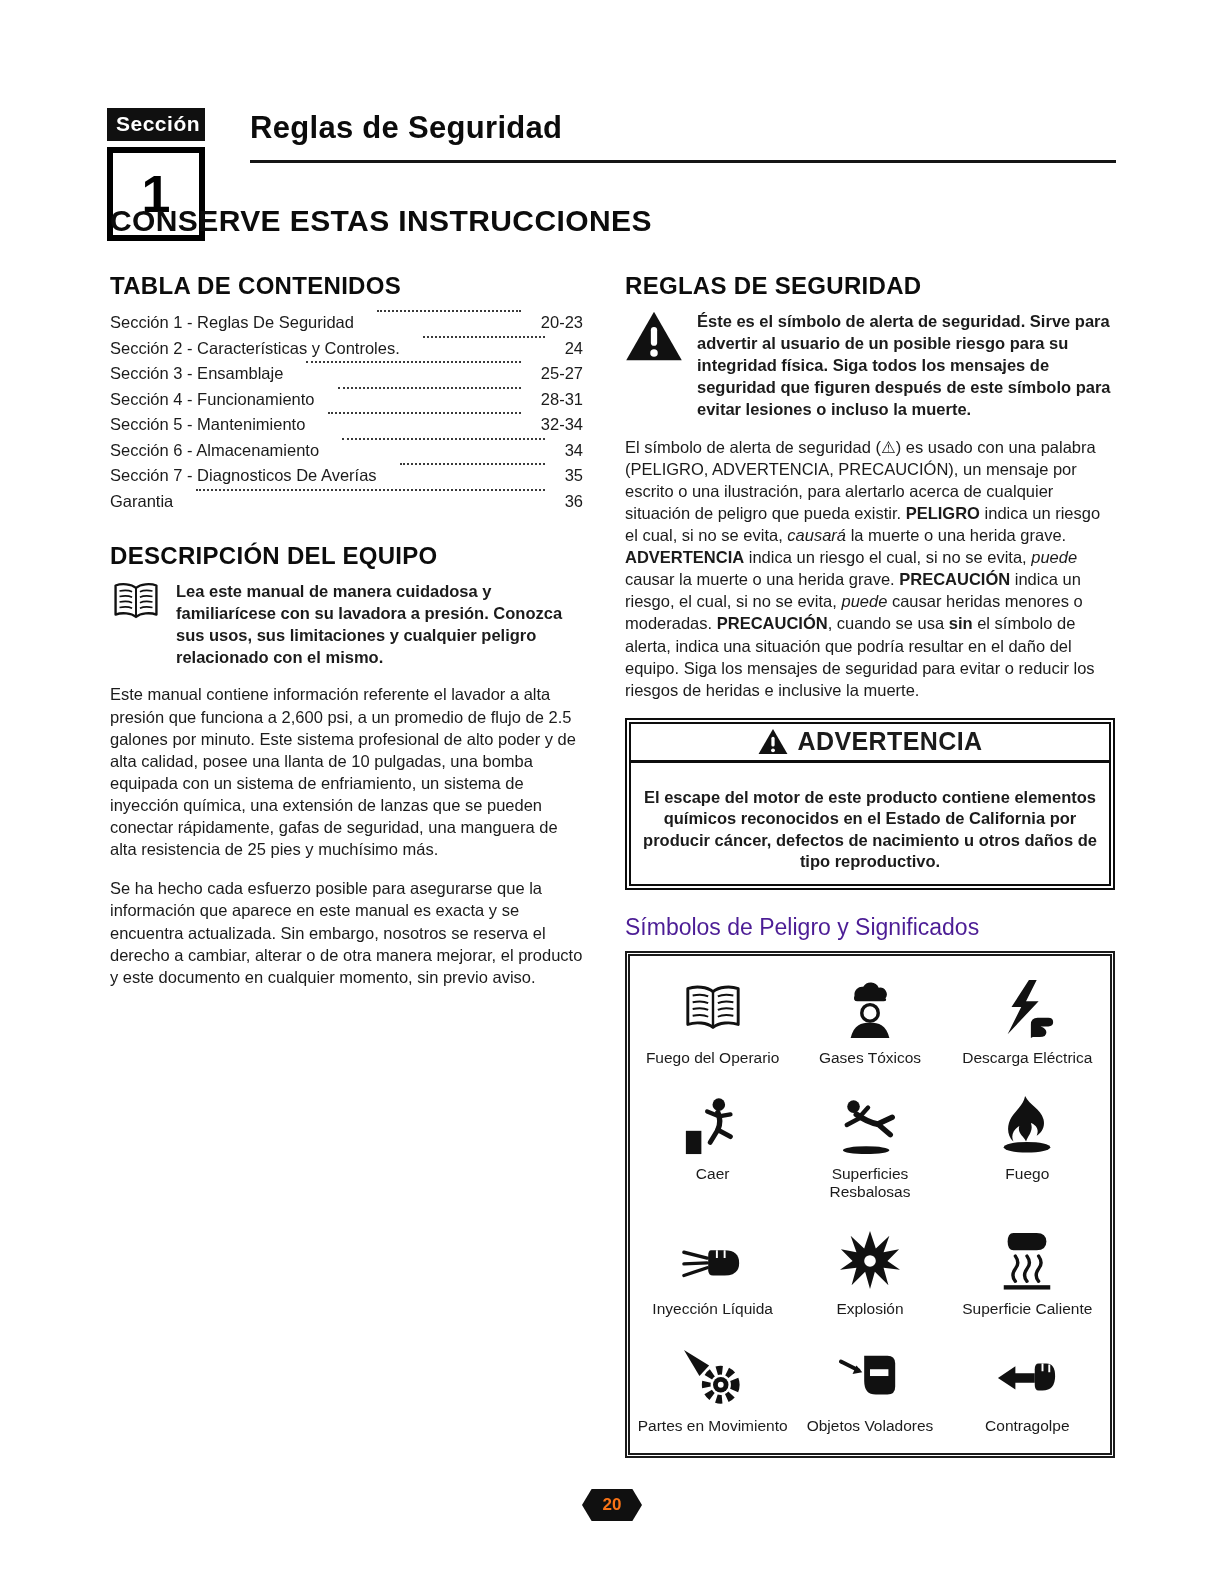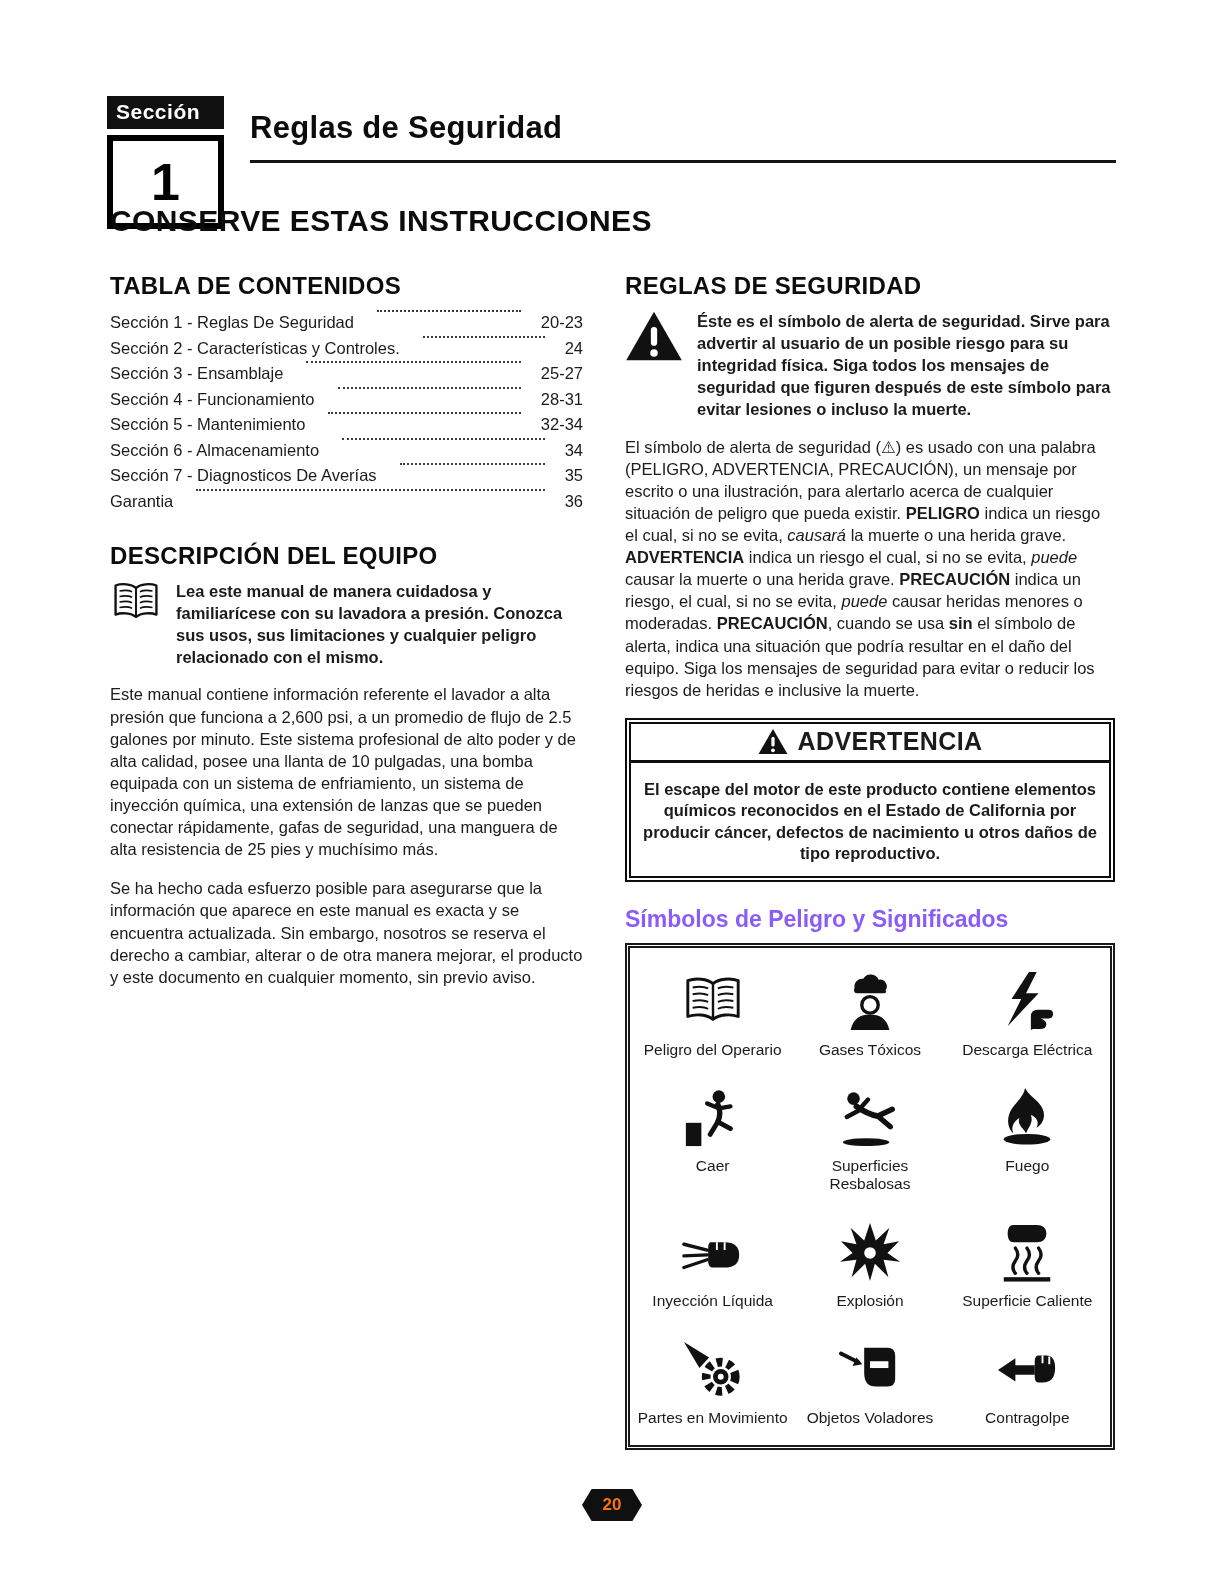--- a/index.html
+++ b/index.html
@@ -2,21 +2,21 @@
 <html><head>
 <meta charset="utf-8">
 <style>
   html,body{margin:0;padding:0;background:#e8e8e8;}
   .page{
     position:relative;width:1224px;height:1584px;background:#ffffff;
     font-family:"Liberation Sans","DejaVu Sans",sans-serif;color:#1b1b1b;
     overflow:hidden;margin:0 auto;
   }
   
-  .section-tab{position:absolute;left:107px;top:96px;width:117px;}
+  .section-tab{position:absolute;left:107px;top:108px;width:98px;}
   .tab-label{background:#101010;color:#fff;font-weight:bold;font-size:21px;
     padding:4px 0 5px 9px;letter-spacing:.5px;}
   .tab-number{border:6px solid #000;height:82px;margin-top:6px;
     display:flex;align-items:center;justify-content:center;
     font-size:52px;font-weight:bold;color:#000;}
   .page-title{position:absolute;left:250px;top:110px;margin:0;
     font-size:31px;font-weight:bold;color:#0c0c0c;letter-spacing:.3px;}
   .title-rule{position:absolute;left:250px;right:108px;top:160px;height:3px;background:#151515;}
   .keep-heading{position:absolute;left:110px;top:204px;width:1006px;margin:0;
     text-align:left;font-size:30px;font-weight:bold;color:#0c0c0c;letter-spacing:.4px;}
@@ -37,23 +37,23 @@
   .lead-row .icon{flex:none;}
   .lead-row .icon svg{display:block;}
   .lead-icon-book svg{width:52px;height:44px;}
   .lead-icon-alert svg{width:58px;height:52px;}
   .lead-text{margin:0;font-size:16.5px;line-height:1.34;font-weight:bold;}
   
   .warning-box{border:6px double #0d0d0d;margin:16px 2px 0 0;text-align:center;}
   .warning-header{display:flex;align-items:center;justify-content:center;gap:10px;
     font-weight:bold;font-size:25px;padding:3px 0 4px;border-bottom:3px solid #0d0d0d;letter-spacing:.4px;}
   .warning-header .icon-sm svg{width:30px;height:27px;display:block;}
-  .warning-body{margin:0;padding:16px 12px 11px;font-size:16.5px;font-weight:bold;line-height:1.3;}
-  
-  .symbols-title{margin:24px 0 10px 0;font-size:23px;font-weight:bold;color:#8b5cf6;}
+  .warning-body{margin:0;padding:24px 12px 11px;font-size:16.5px;font-weight:bold;line-height:1.3;}
+  
+  .symbols-title{margin:24px 0 10px 0;font-size:23px;font-weight:normal;color:#4c1d95;}
   .symbols-box{border:5px double #1a1a1a;padding:22px 6px 18px;margin-right:2px;
     display:grid;grid-template-columns:repeat(3,1fr);row-gap:28px;column-gap:4px;}
   .symbol-cell{display:flex;flex-direction:column;align-items:center;gap:9px;}
   .sym-icon svg{width:62px;height:62px;display:block;}
   .sym-label{font-size:15.5px;text-align:center;line-height:1.15;}
   
   .page-badge{position:absolute;left:50%;top:1489px;transform:translateX(-50%);
     width:60px;height:32px;background:#101010;color:#f97316;
     clip-path:polygon(16% 0,84% 0,100% 50%,84% 100%,16% 100%,0 50%);
     display:flex;align-items:center;justify-content:center;
@@ -176,21 +176,21 @@
       <div class="symbols-box">
 
           <div class="symbol-cell">
             <span class="sym-icon">
               <svg viewBox="0 0 64 56">
                 <path d="M32 10 C26 5 14 4 6 7 L6 44 C14 41 26 42 32 47 C38 42 50 41 58 44 L58 7 C50 4 38 5 32 10 Z" fill="none" stroke="#111" stroke-width="3" stroke-linejoin="round"></path>
                 <path d="M32 10 L32 47" stroke="#111" stroke-width="2.5"></path>
                 <path d="M11 14 Q21 12 27 15 M11 21 Q21 19 27 22 M11 28 Q21 26 27 29 M11 35 Q21 33 27 36 M37 15 Q43 12 53 14 M37 22 Q43 19 53 21 M37 29 Q43 26 53 28 M37 36 Q43 33 53 35" stroke="#111" stroke-width="2" fill="none"></path>
               </svg>
             </span>
-            <span class="sym-label">Peligro del Operario</span>
+            <span class="sym-label">Fuego del Operario</span>
           </div>
 
           <div class="symbol-cell">
             <span class="sym-icon">
               <svg viewBox="0 0 64 64">
                 <path d="M16 18 a8 8 0 0 1 9-9 a9 9 0 0 1 16 1 a7 7 0 0 1 7 11 q2 3 -2 3 H19 q-5 0 -3 -6 Z" fill="#111"></path>
                 <circle cx="32" cy="36" r="8.5" fill="none" stroke="#111" stroke-width="3.5"></circle>
                 <path d="M12 62 C15 49 23 46 32 46 C41 46 49 49 52 62 Z" fill="#111"></path>
               </svg>
             </span>

